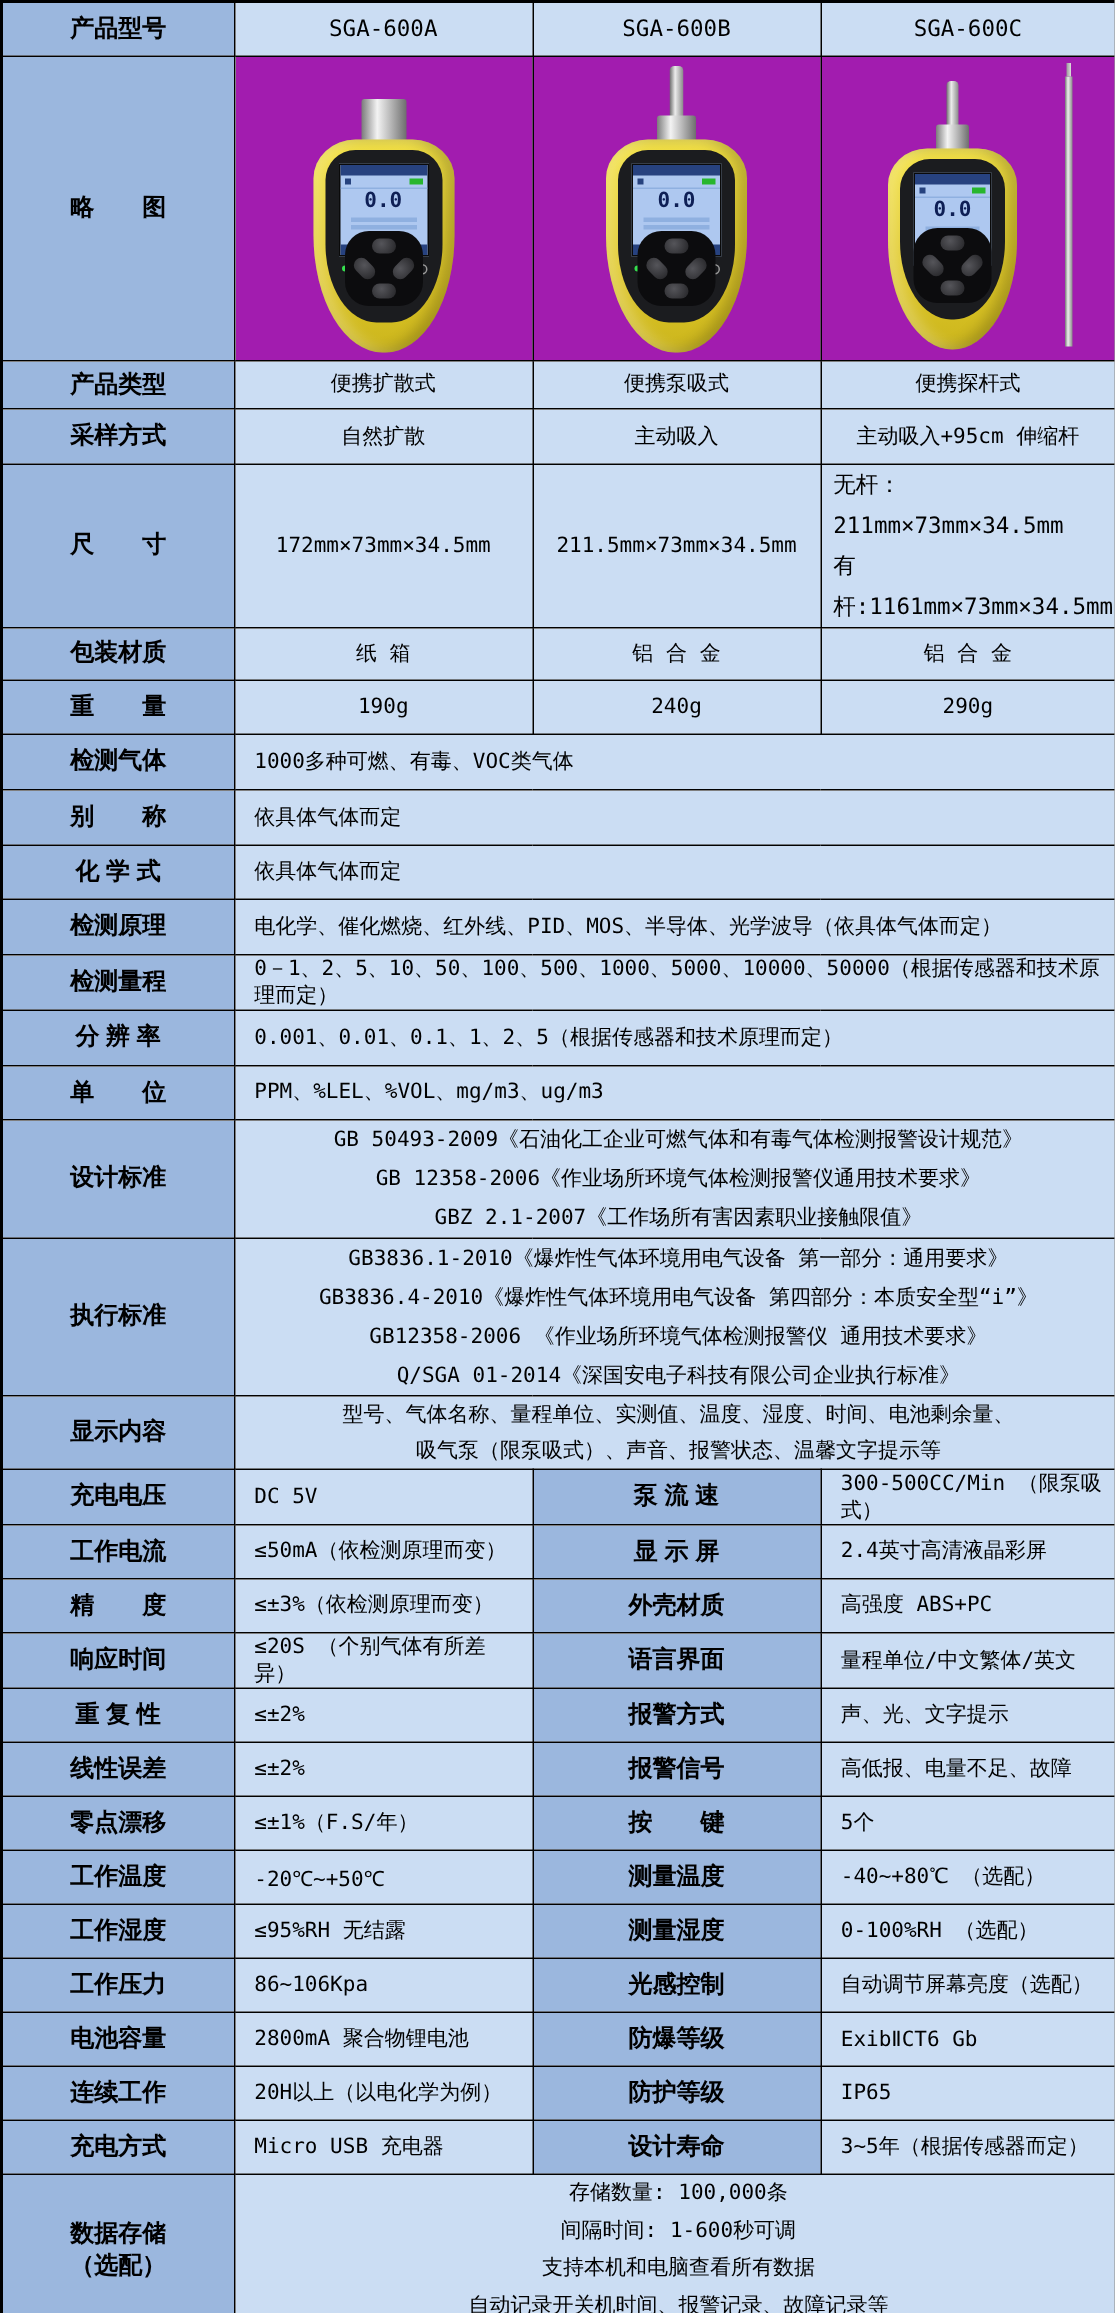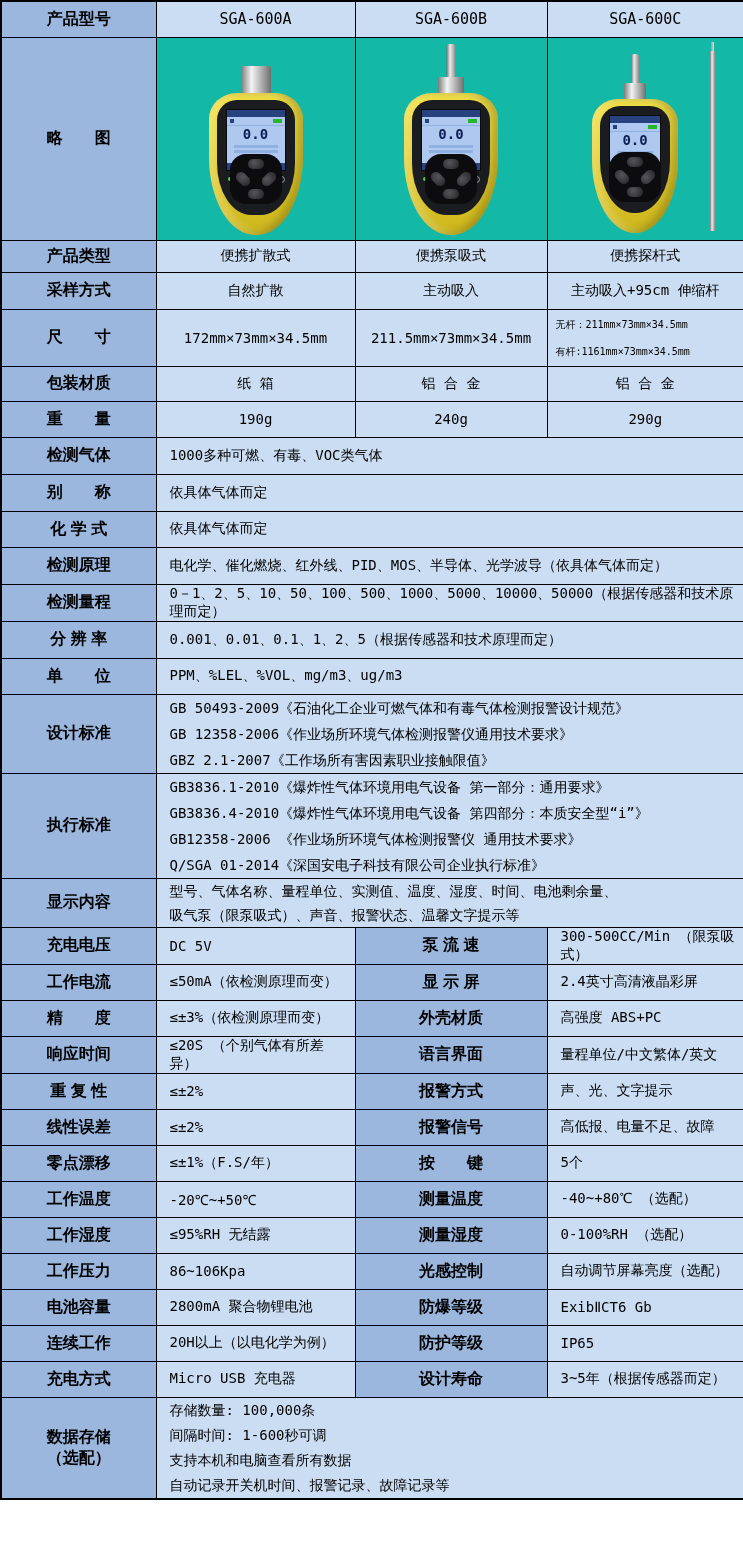--- a/index.html
+++ b/index.html
@@ -2,24 +2,24 @@
 <html><head>
 <meta charset="utf-8">
 <style>
   html,body{margin:0;padding:0;background:#fff;}
   body{width:743px;font-family:"Liberation Sans",sans-serif;}
   table{border-collapse:collapse;table-layout:fixed;width:743px;border:2px solid #000;}
   td{border:1px solid #000;padding:0 8px;overflow:hidden;vertical-align:middle;color:#000;}
   td.lab{background:#9BB7DE;text-align:center;font-weight:bold;font-size:16px;padding:0 2px;}
   td.val{background:#CBDDF3;font-family:"DejaVu Sans Mono","Liberation Mono",monospace;font-size:14px;text-align:center;}
   td.val.left{text-align:left;padding-left:13px;}
-  td.img{background:#14b8a6;padding:0;}
-  .lines div{text-align:left;line-height:26px;}
+  td.img{background:#a21caf;padding:0;}
+  .lines div{text-align:center;line-height:26px;}
   .disp div{line-height:24px;}
-  .dims div{font-size:10px;line-height:27px;text-align:left;}
+  .dims div{font-size:15px;line-height:27px;text-align:left;}
   .stor div{line-height:25px;}
   .lab .l2{font-weight:bold;}
 
   
   .device{position:relative;width:170px;height:200px;margin:0 auto;}
   .dbody{position:absolute;left:50%;top:54px;transform:translateX(-50%);width:94px;height:142px;
     background:linear-gradient(180deg,#f3e144,#ddc628 65%,#cbb51c);
     border-radius:28px 28px 46px 46px / 26px 26px 78px 78px;
     box-shadow:inset -7px 0 9px rgba(0,0,0,.22), inset 7px 0 9px rgba(255,255,255,.25);}
   .panel{position:absolute;left:8px;right:8px;top:7px;bottom:20px;background:#1b1c1f;

